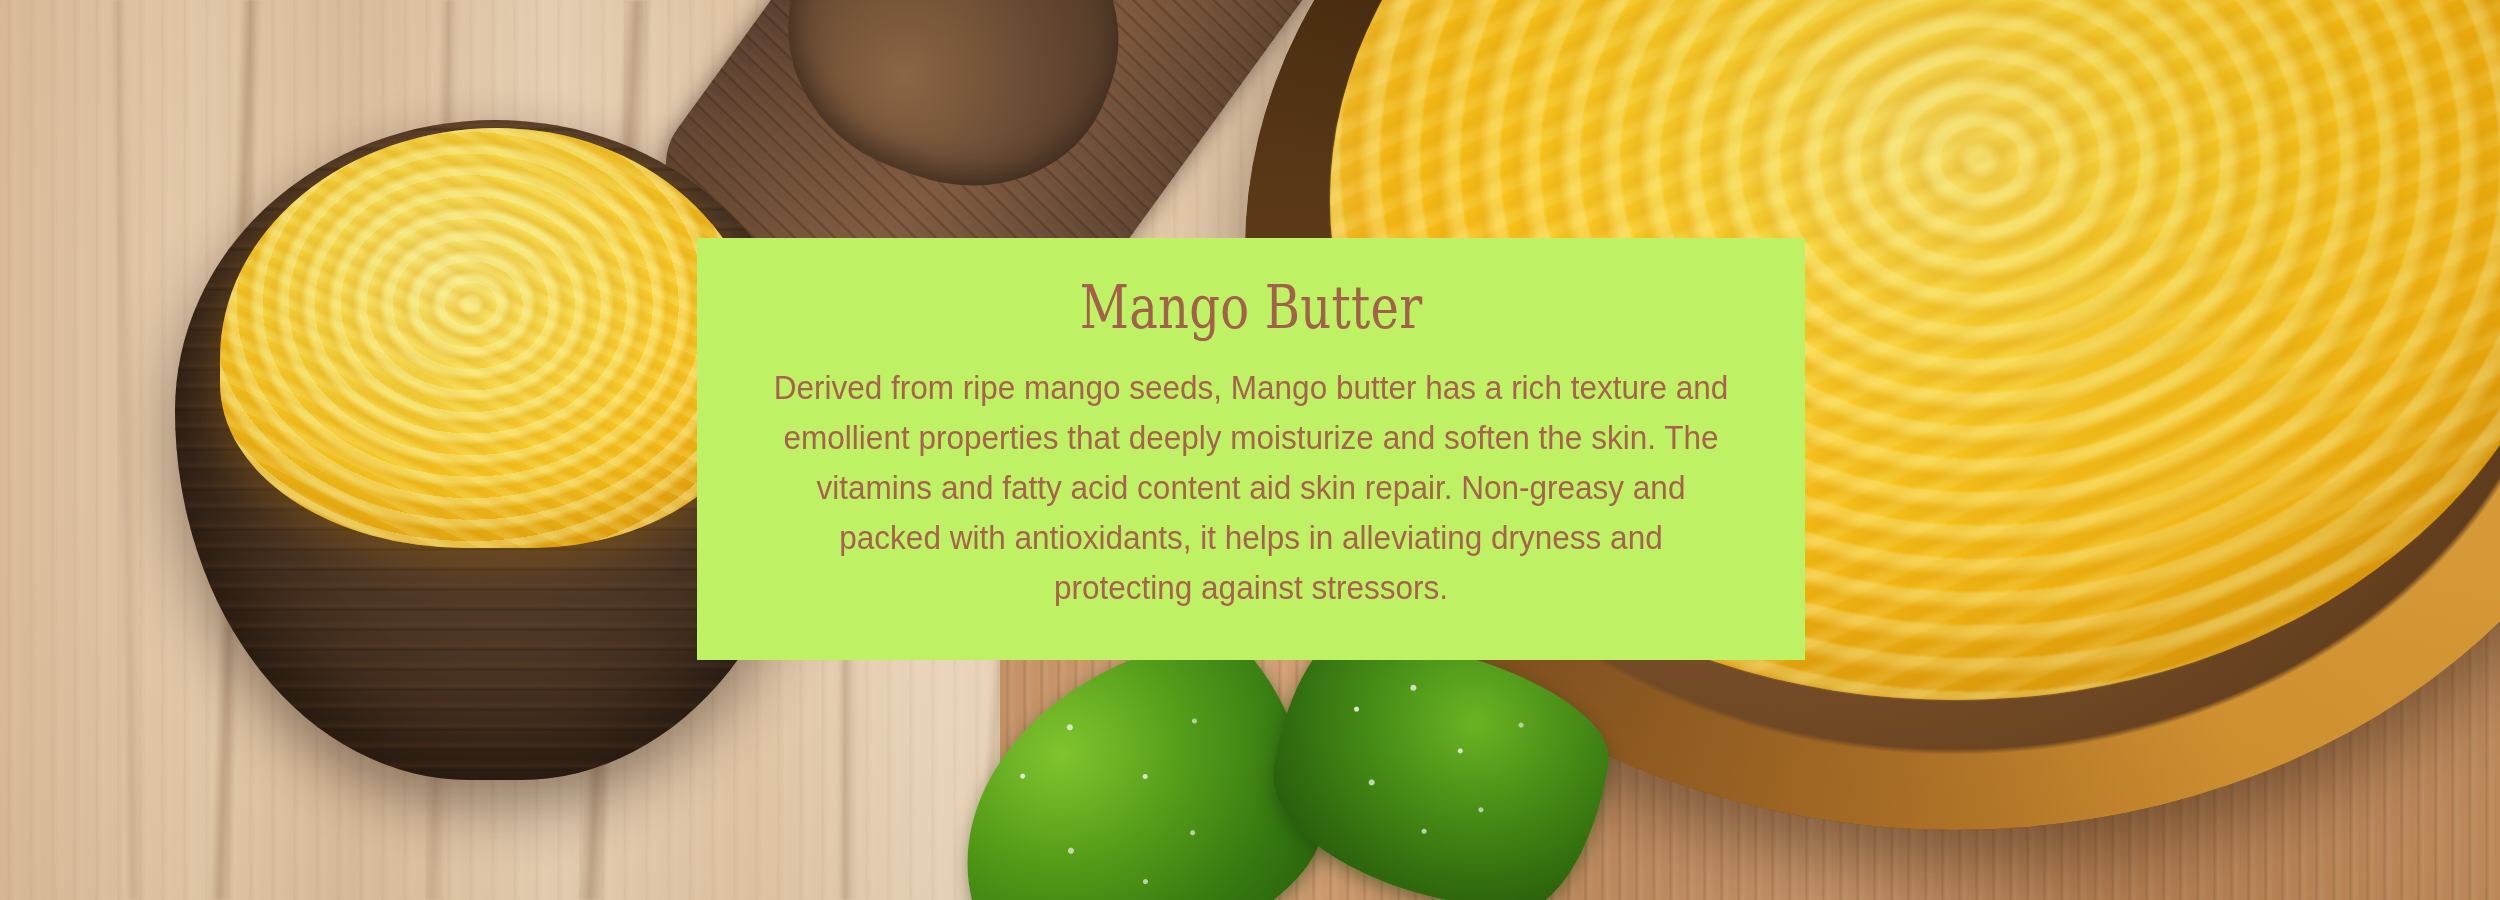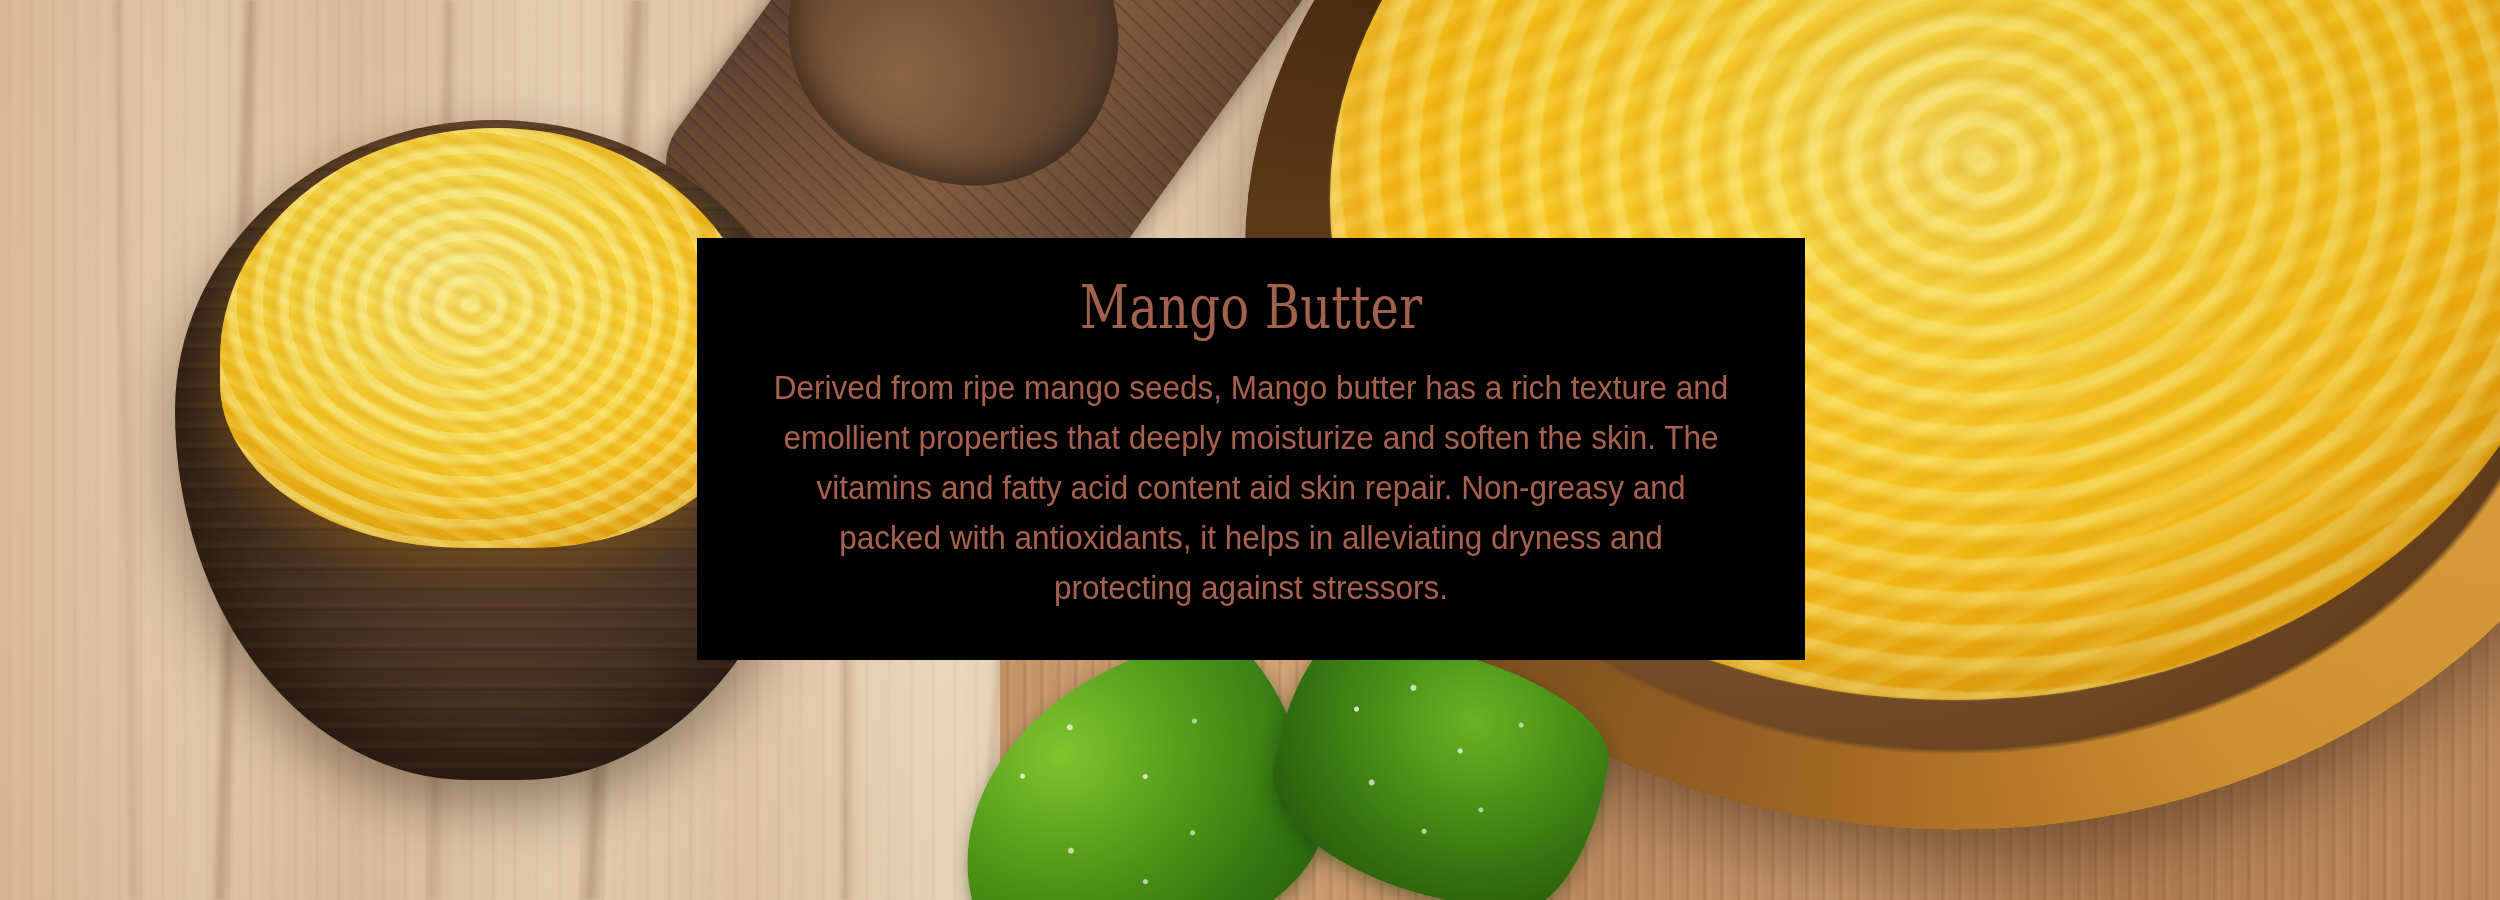--- a/index.html
+++ b/index.html
@@ -213,21 +213,21 @@
     background:radial-gradient(ellipse at 50% 42%, rgba(255,250,235,.05) 0%, rgba(90,55,20,.10) 100%);
     pointer-events:none;
   }
 
   
 
   #info-card {
     position:absolute;
     left:697px; top:238px;
     width:1108px; height:422px;
-    background:#000000;
+    background:#bef264;
     display:flex;
     flex-direction:column;
     align-items:center;
     padding:34px 42px 0;
   }
 
   #product-title {
     font-family:"DejaVu Serif", serif;
     font-size:60px;
     font-weight:400;

